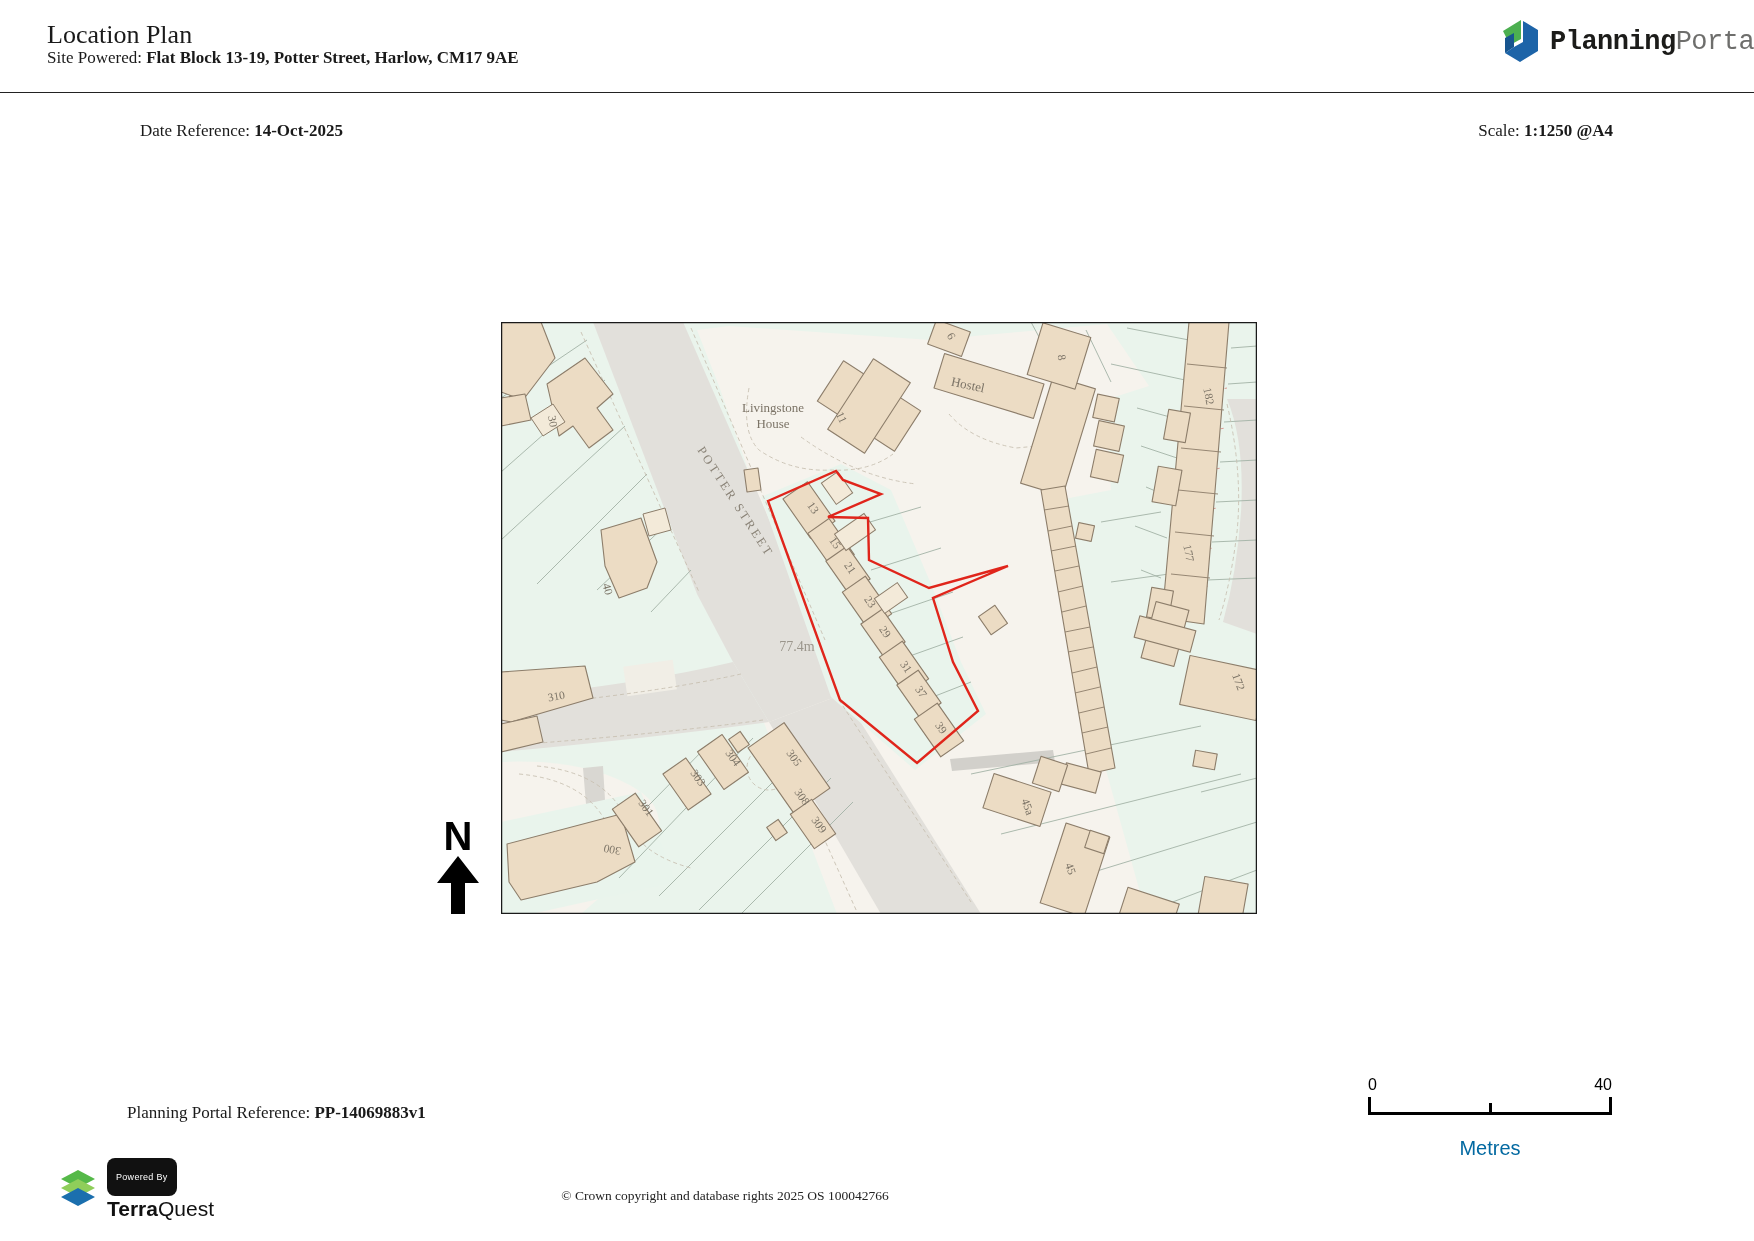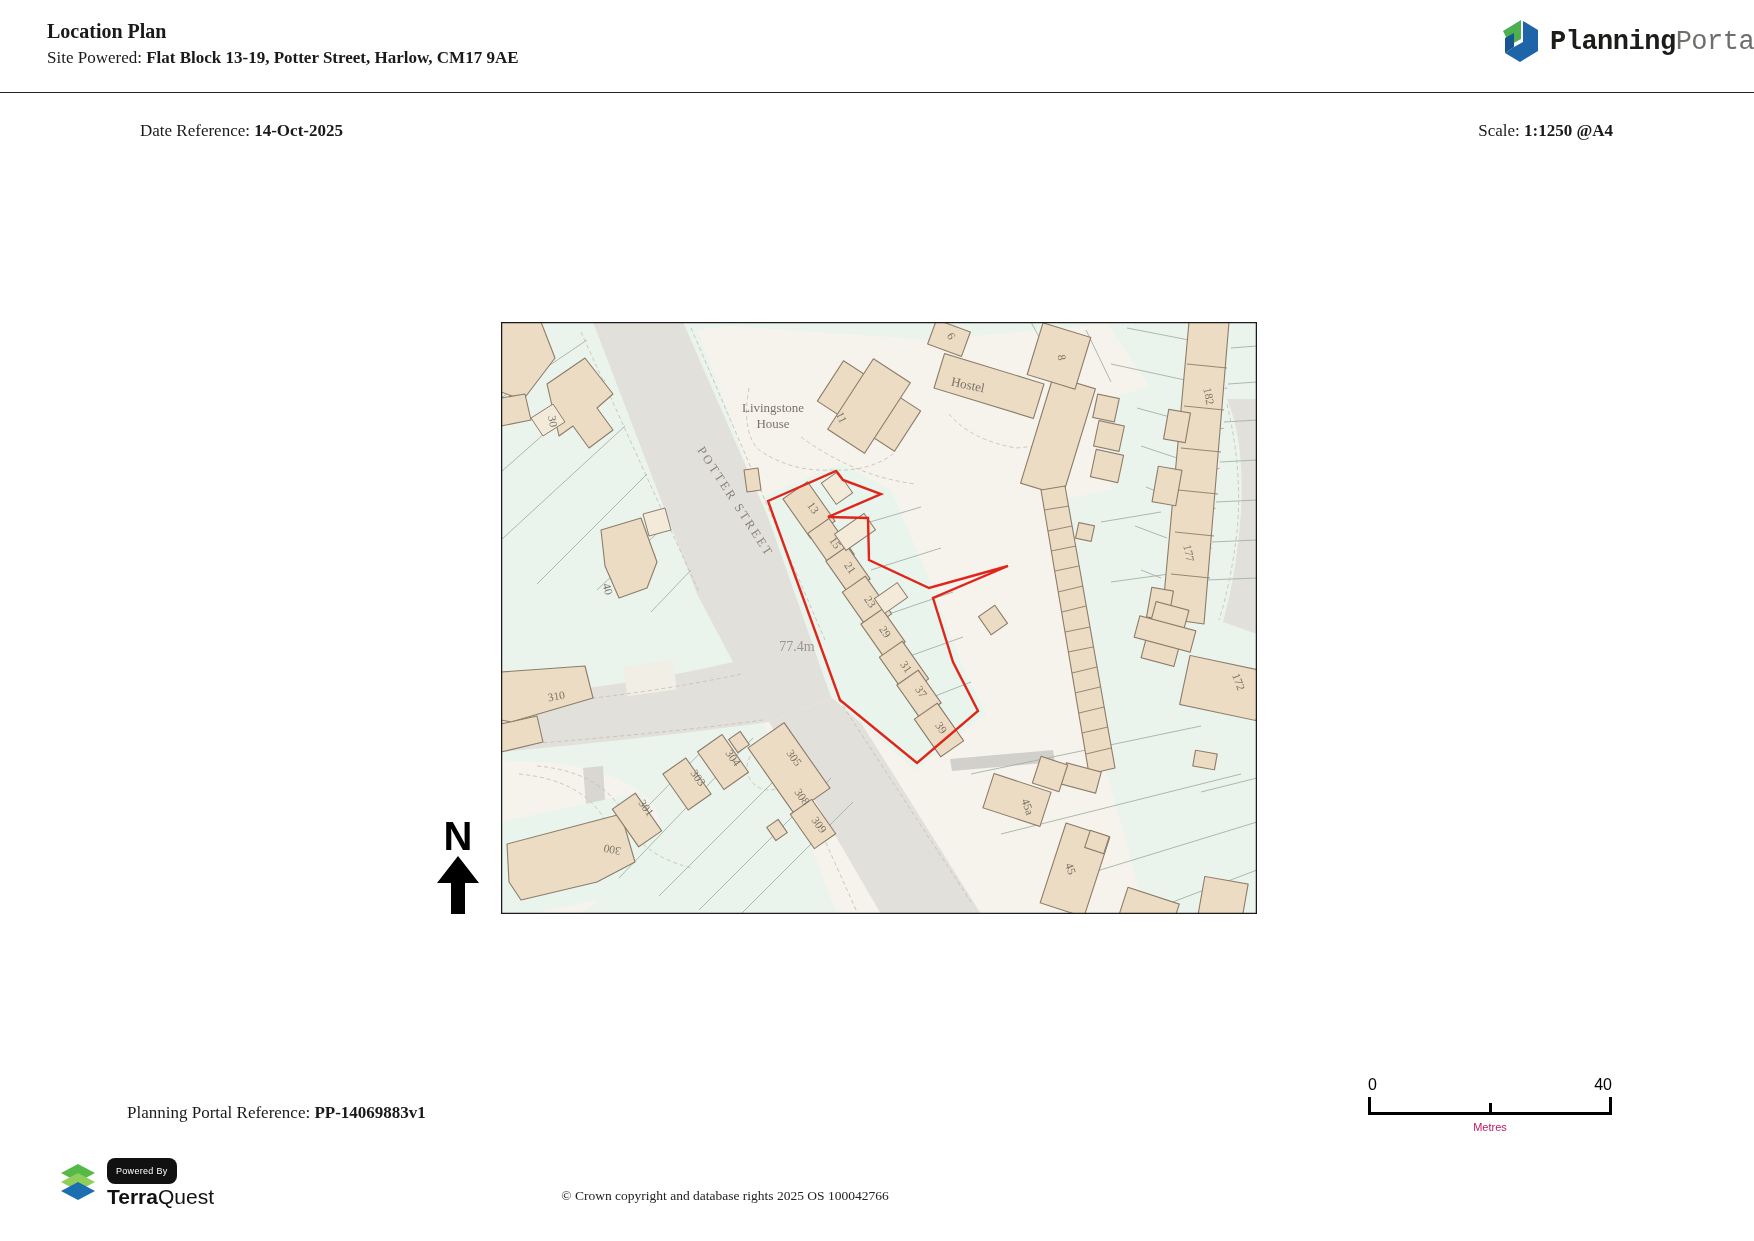--- a/index.html
+++ b/index.html
@@ -1,19 +1,19 @@
 <!DOCTYPE html>
 <html><head>
 <meta charset="utf-8">
 <style>
   html,body{margin:0;padding:0;background:#fff;}
   body{width:1754px;height:1241px;position:relative;font-family:"Liberation Serif",serif;color:#1a1a1a;overflow:hidden;}
   .abs{position:absolute;}
   
-  .title{left:47px;top:20px;font-size:20px;font-weight:bold;text-align:center;}
+  .title{left:47px;top:20px;font-size:26px;font-weight:normal;text-align:center;}
   .site-line{left:47px;top:48px;font-size:17px;}
   .site-line b{font-weight:bold;}
   .rule{left:0;top:92px;width:1754px;border-top:1.6px solid #222;height:0;}
   .logo{left:1500px;top:18px;display:flex;align-items:center;gap:10px;font-family:Liberation Mono, monospace;}
   .logo-text{font-size:27px;letter-spacing:-0.5px;}
   .logo-text .b1{font-weight:700;color:#1c1c1a;}
   .logo-text .b2{font-weight:400;color:#6e6e6c;}
   
   .date-line{left:140px;top:121px;font-size:17px;}
   .scale-line{top:121px;right:141px;font-size:17px;}
@@ -25,24 +25,24 @@
   .north .n{font-size:40px;font-weight:800;color:#000;line-height:40px;}
   
   .ref-line{left:127px;top:1103px;font-size:17px;}
   .scalebar{left:1368px;top:1076px;width:244px;font-family:"Liberation Sans",sans-serif;}
   .scalebar .nums{display:flex;justify-content:space-between;font-size:16px;color:#000;}
   .scalebar .bar{margin-top:3px;height:15px;position:relative;border-bottom:3px solid #000;}
   .scalebar .tick{position:absolute;bottom:0;width:3px;background:#000;}
   .scalebar .t0{left:0;height:15px;}
   .scalebar .t50{left:50%;height:9px;margin-left:-1px;}
   .scalebar .t100{right:0;height:15px;}
-  .scalebar .unit{text-align:center;font-size:11px;margin-top:6px;color:#be185d;}
+  .scalebar .unit{text-align:center;font-size:20px;margin-top:22px;color:#0369a1;}
   .tq{left:58px;top:1158px;display:flex;gap:9px;align-items:center;font-family:"Liberation Sans",sans-serif;}
   .tq-right{display:flex;flex-direction:column;align-items:flex-start;}
-  .tq-pill{background:#111;color:#fff;font-size:9px;padding:8px 9px;border-radius:8px;letter-spacing:.3px;}
+  .tq-pill{background:#111;color:#fff;font-size:9px;padding:14px 9px;border-radius:8px;letter-spacing:.3px;}
   .tq-word{font-size:21px;color:#111;margin-top:1px;}
   .tq-word .w1{font-weight:800;text-align:center;}
   .tq-word .w2{font-weight:400;}
   .copyright{left:0;top:1188px;width:1450px;text-align:center;font-size:13.5px;color:#222;}
 </style>
 </head>
 <body>
 
 <div class="abs title">Location Plan</div>
 <div class="abs site-line">

